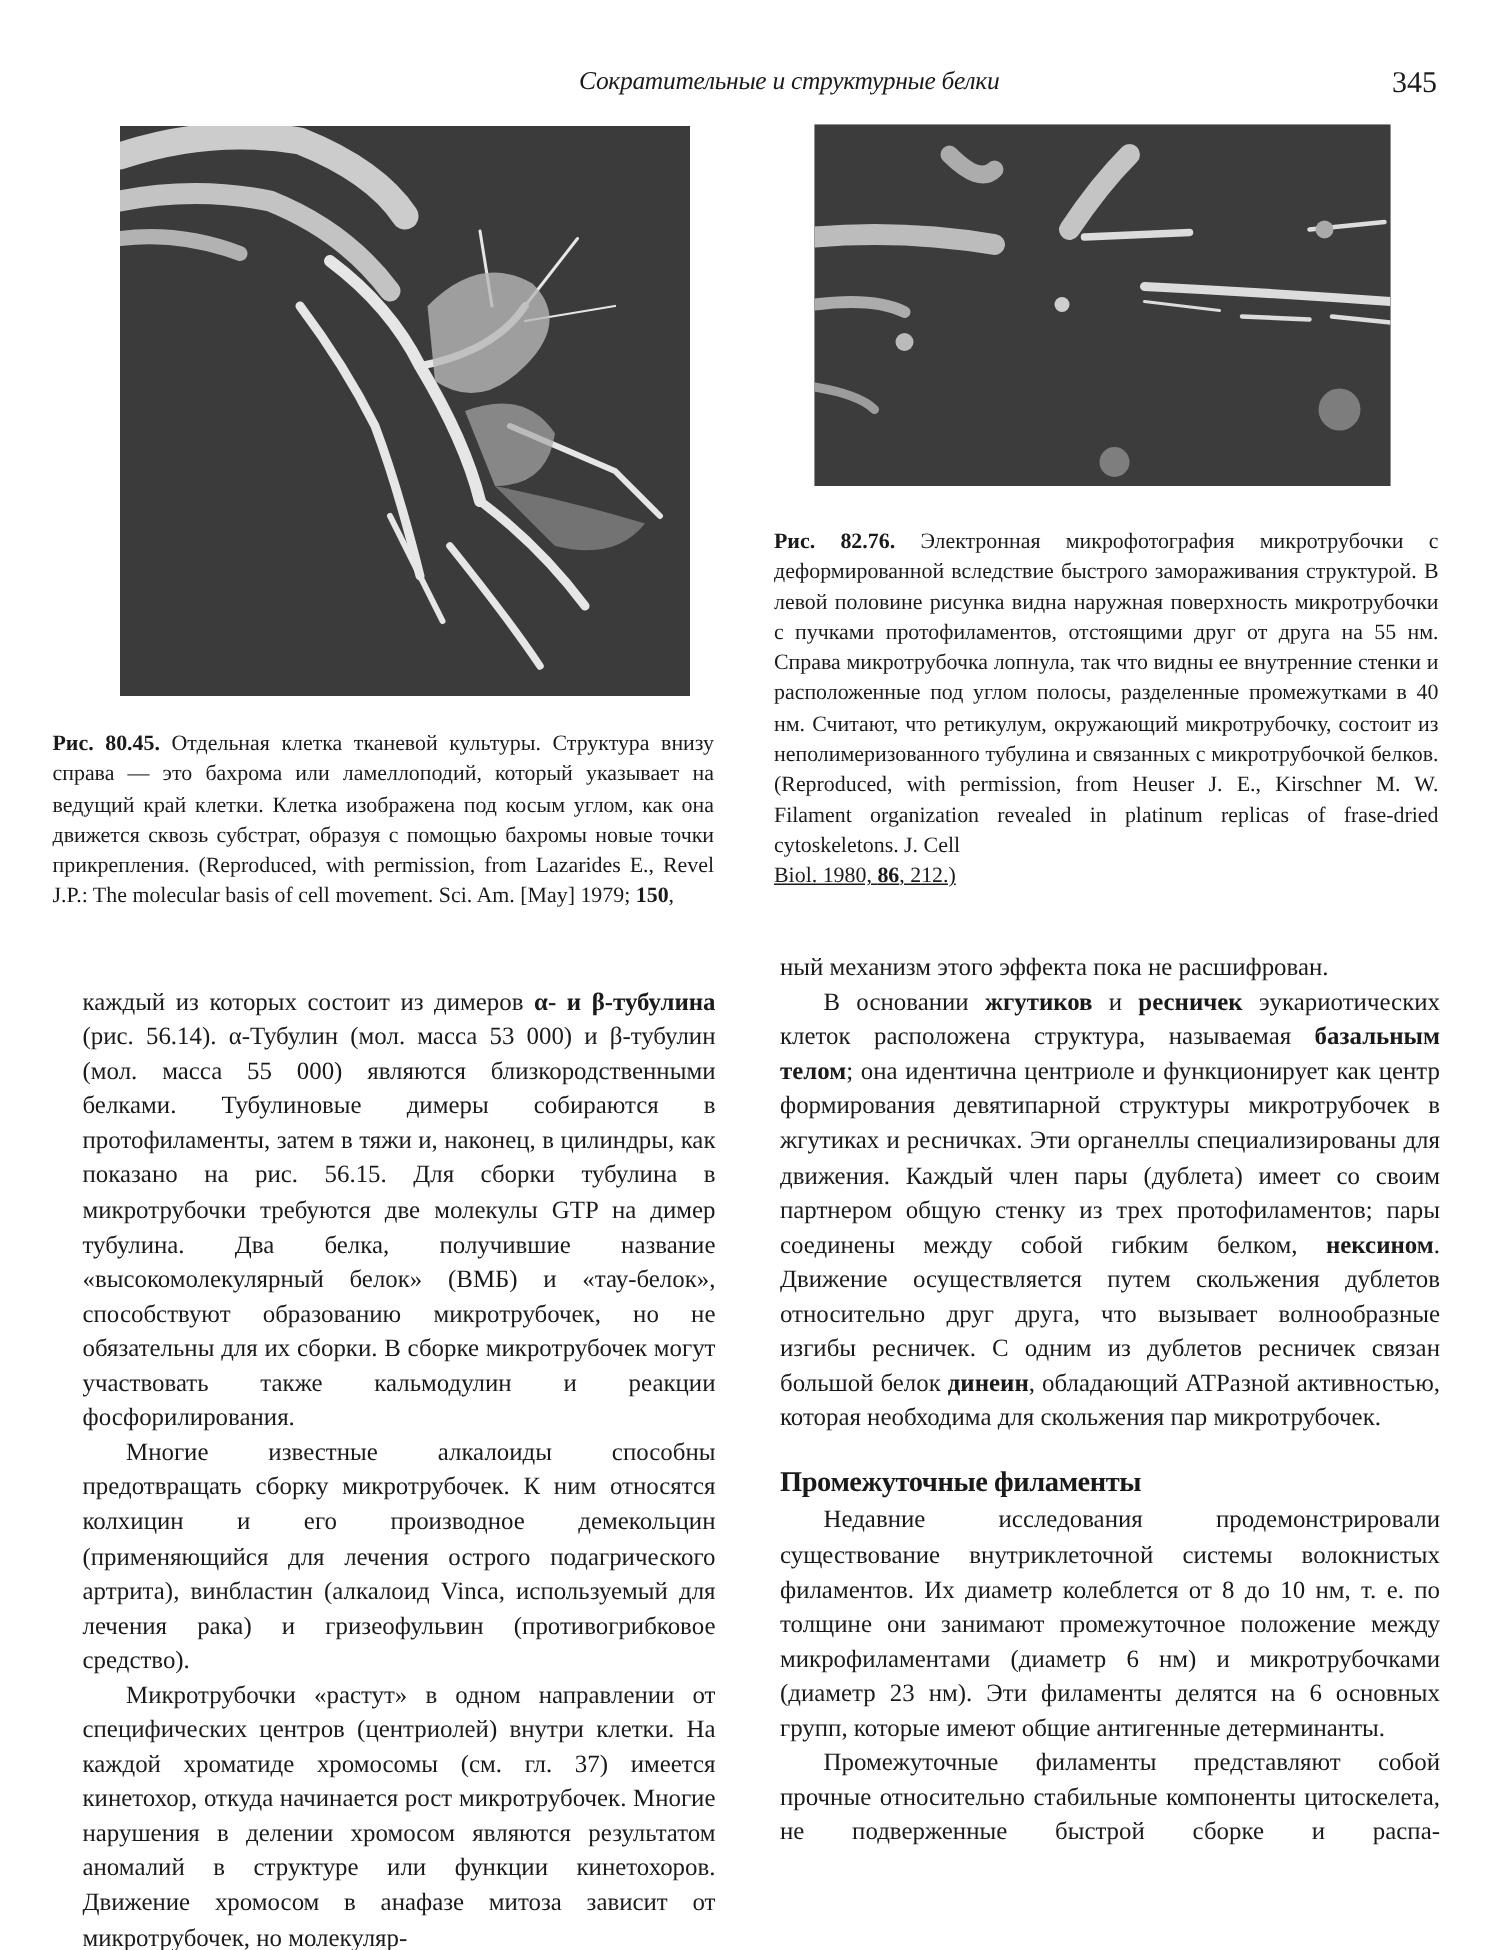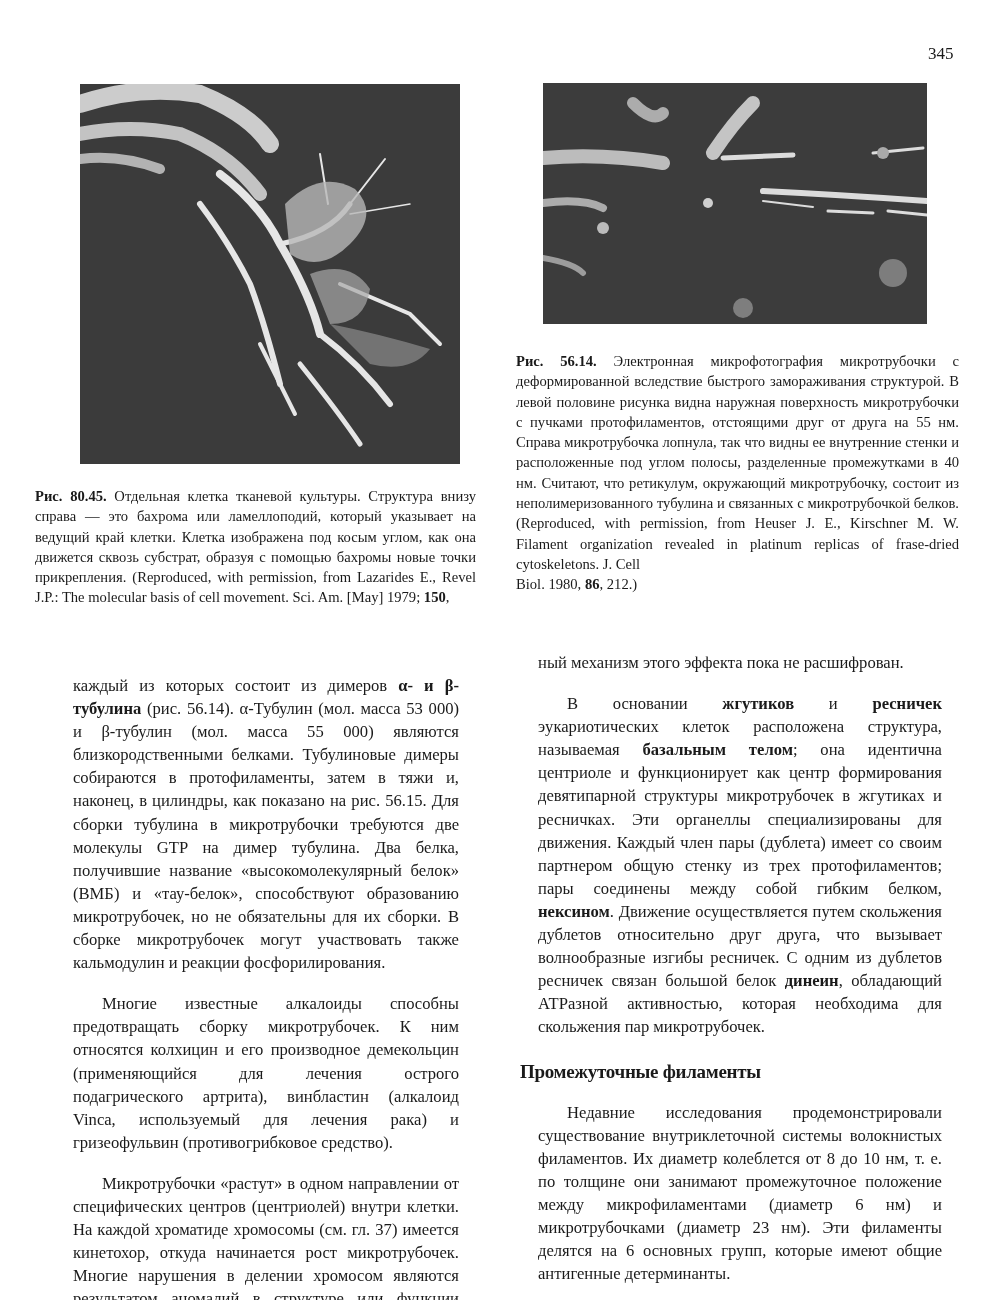--- a/index.html
+++ b/index.html
@@ -9,56 +9,57 @@
       overflow: hidden;
     }
     .running-head {
       position: absolute; top: 44px; left: 0; width: 1002px; height: 24px;
     }
     .running-title {
       position: absolute; left: 386px; top: 0; font-style: italic; font-size: 17px;
       letter-spacing: -0.2px;
     }
     .page-number {
-      position: absolute; left: 928px; top: 0; font-size: 17px;
+      position: absolute; left: 928px; top: 0; font-size: 20px;
     }
     .figure {
       position: absolute; background: #3a3a3a; overflow: hidden;
     }
     #fig1 { left: 80px; top: 84px; width: 380px; height: 380px; }
     #fig2 { left: 543px; top: 83px; width: 384px; height: 241px; }
     .figure svg { display: block; width: 100%; height: 100%; }
     .caption {
       position: absolute; font-size: 14.6px; line-height: 20.3px;
       text-align: justify; text-align-last: left;
     }
     .caption .lbl { font-weight: bold; }
-    .caption .tail { display: block; text-align: left; }
+    .caption .tail { display: block; text-align: left; text-decoration: underline; }
     #cap1 { left: 35px; top: 486px; width: 441px; }
     #cap2 { left: 516px; top: 351px; width: 443px; }
     .col {
       position: absolute; font-size: 16.6px; line-height: 23.1px;
       text-align: justify;
     }
-    .col p { margin: 18px; text-indent: 0; }
+    .col p { margin: 0; text-indent: 0; }
     .col p.ind { text-indent: 29px; }
     .col p.noind { text-indent: 0; }
     .col b { font-weight: bold; }
     #colL { left: 55px; top: 656px; width: 422px; }
     #colR { left: 520px; top: 633px; width: 440px; }
     .section-heading {
       font-weight: bold; font-size: 19px; margin: 21px 0 1px 0; text-indent: 0;
       letter-spacing: -0.3px;
     }
     #colR p.last { text-align-last: justify; }
   </style>
 </head>
 <body>
 
 <div class="running-head">
+  <span class="running-title">Сократительные и структурные белки</span>
   <span class="page-number">345</span>
 </div>
 
 <div class="figure" id="fig1">
   <svg viewBox="0 0 380 380" preserveAspectRatio="none">
     <rect width="380" height="380" fill="#3b3b3b"></rect>
     <g fill="none" stroke="#e6e6e6" stroke-linecap="round">
       <path d="M0 20 Q60 0 120 10 Q170 30 190 60" stroke-width="18" opacity="0.85"></path>
       <path d="M0 50 Q50 40 100 50 Q150 70 180 110" stroke-width="14" opacity="0.8"></path>
       <path d="M0 75 Q40 70 80 85" stroke-width="10" opacity="0.7"></path>
@@ -100,21 +101,21 @@
       <path d="M0 175 Q30 180 40 190" stroke-width="6" opacity="0.6"></path>
     </g>
     <circle cx="165" cy="120" r="5" fill="#cfcfcf"></circle>
     <circle cx="60" cy="145" r="6" fill="#bbbbbb"></circle>
     <circle cx="350" cy="190" r="14" fill="#999" opacity="0.7"></circle>
     <circle cx="200" cy="225" r="10" fill="#aaa" opacity="0.6"></circle>
     <circle cx="340" cy="70" r="6" fill="#aaa"></circle>
   </svg>
 </div>
 <div class="caption" id="cap2">
-  <span class="lbl">Рис. 56.14.</span>
+  <span class="lbl">Рис. 82.76.</span>
   <span>Электронная микрофотография микротрубочки с деформированной вследствие быстрого замораживания структурой. В левой половине рисунка видна наружная поверхность микротрубочки с пучками протофиламентов, отстоящими друг от друга на 55 нм. Справа микротрубочка лопнула, так что видны ее внутренние стенки и расположенные под углом полосы, разделенные промежутками в 40 нм. Считают, что ретикулум, окружающий микротрубочку, состоит из неполимеризованного тубулина и связанных с микротрубочкой белков. (Reproduced, with permission, from Heuser J. E., Kirschner M. W. Filament organization revealed in platinum replicas of frase-dried cytoskeletons. J. Cell</span>
   <span class="tail"><span>Biol. 1980, </span><b>86</b><span>, 212.)</span></span>
 </div>
 
 <div class="col" id="colL">
   <p class="noind"><span>каждый из которых состоит из димеров </span><b>α- и β-тубулина</b><span> (рис. 56.14). α-Тубулин (мол. масса 53 000) и β-тубулин (мол. масса 55 000) являются близкородственными белками. Тубулиновые димеры собираются в протофиламенты, затем в тяжи и, наконец, в цилиндры, как показано на рис. 56.15. Для сборки тубулина в микротрубочки требуются две молекулы GTP на димер тубулина. Два белка, получившие название «высокомолекулярный белок» (ВМБ) и «тау-белок», способствуют образованию микротрубочек, но не обязательны для их сборки. В сборке микротрубочек могут участвовать также кальмодулин и реакции фосфорилирования.</span></p>
   <p class="ind">Многие известные алкалоиды способны предотвращать сборку микротрубочек. К ним относятся колхицин и его производное демекольцин (применяющийся для лечения острого подагрического артрита), винбластин (алкалоид Vinca, используемый для лечения рака) и гризеофульвин (противогрибковое средство).</p>
   <p class="ind">Микротрубочки «растут» в одном направлении от специфических центров (центриолей) внутри клетки. На каждой хроматиде хромосомы (см. гл. 37) имеется кинетохор, откуда начинается рост микротрубочек. Многие нарушения в делении хромосом являются результатом аномалий в структуре или функции кинетохоров. Движение хромосом в анафазе митоза зависит от микротрубочек, но молекуляр-</p>
 </div>
 

